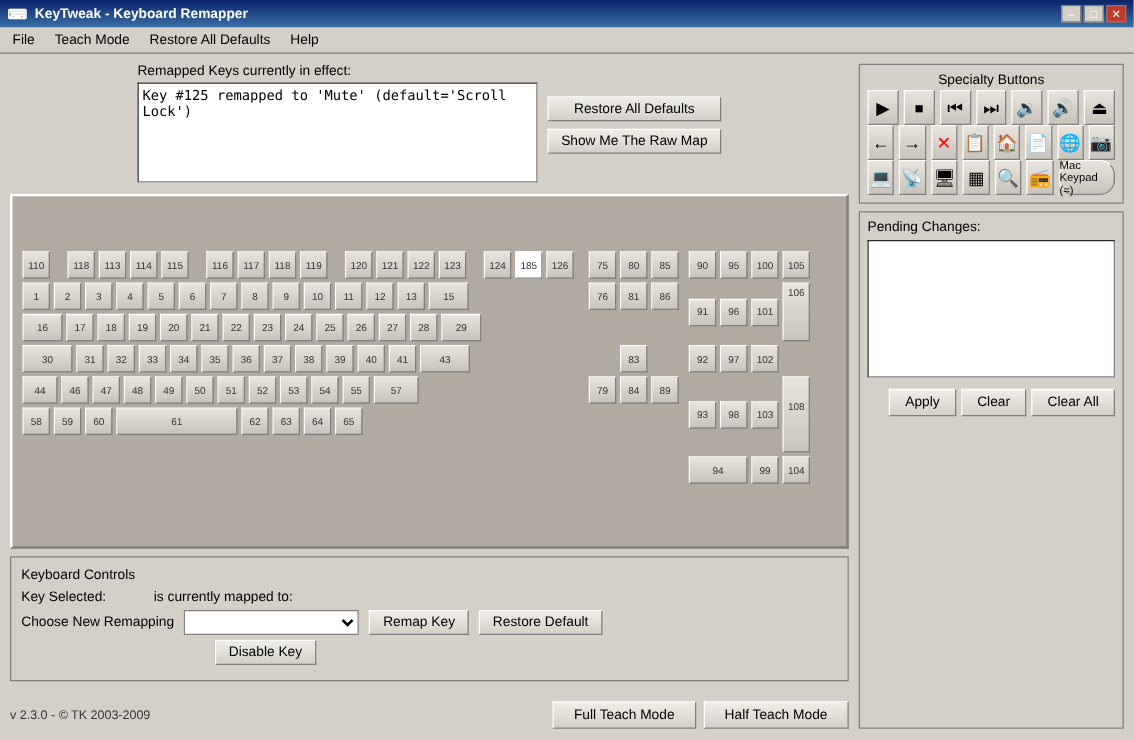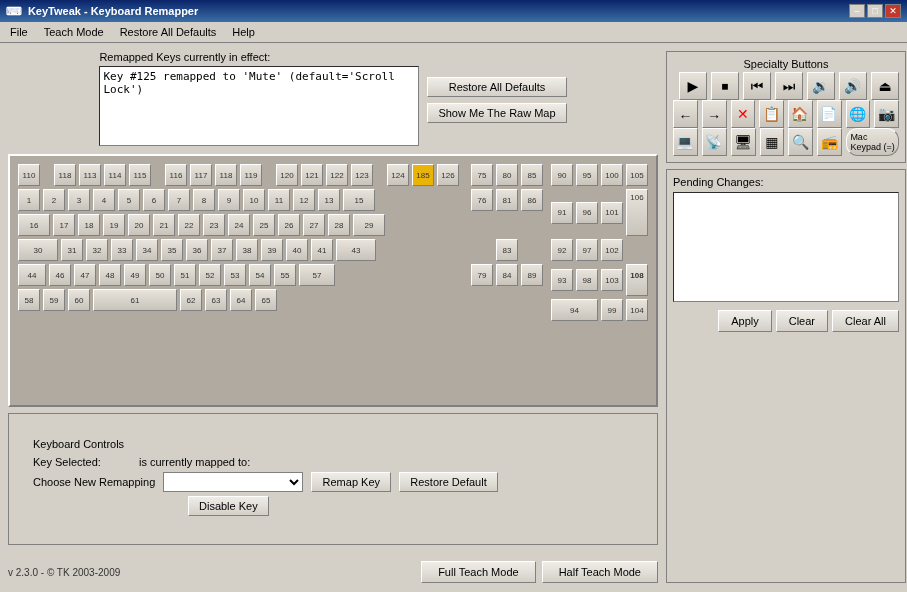--- a/index.html
+++ b/index.html
@@ -62,21 +62,21 @@
       gap: 8px;
       height: calc(592px - 44px);
     }
     .left-panel {
       flex: 1;
       display: flex;
       flex-direction: column;
       gap: 6px;
     }
     .right-panel {
-      width: 240px;
+      width: 212px;
       display: flex;
       flex-direction: column;
       gap: 6px;
     }
     .remapped-section {
       display: flex;
       gap: 8px;
       justify-content: center;
     }
     .remapped-label {
@@ -129,27 +129,27 @@
       border-left-color: #fff;
       width: 22px;
       height: 22px;
       display: flex;
       align-items: center;
       justify-content: center;
       font-size: 8px;
       cursor: pointer;
       color: #333;
     }
-    .key.active { background: #eab308; }
+    .key.active { background: #ffffff; }
     .key.wide { width: 32px; }
     .key.wider { width: 40px; }
     .key-gap { width: 8px; }
     .keyboard-controls {
       border: 1px solid #808080;
-      padding: 24px;
+      padding: 8px;
       background: #d4d0c8;
     }
     .controls-title {
       font-size: 11px;
       margin-bottom: 6px;
     }
     .controls-row {
       display: flex;
       align-items: center;
       gap: 8px;
@@ -261,20 +261,21 @@
       border: 1px solid #808080;
       border-top-color: #fff;
       border-left-color: #fff;
       padding: 4px 12px;
       cursor: pointer;
       font-size: 11px;
     }
     .full-keyboard {
       display: flex;
       gap: 4px;
+      margin-top: 36px;
     }
     .main-keys {
       display: flex;
       flex-direction: column;
       gap: 3px;
     }
   </style>
 </head>
 <body>
 
@@ -400,21 +401,21 @@
             <div class="key">53</div>
             <div class="key">54</div>
             <div class="key">55</div>
             <div class="key" style="width:36px">57</div>
           </div>
 
           <div class="key-row">
             <div class="key">58</div>
             <div class="key">59</div>
             <div class="key">60</div>
-            <div class="key" style="width:84px">61</div>
+            <div class="key" style="width:97px">61</div>
             <div class="key">62</div>
             <div class="key">63</div>
             <div class="key">64</div>
             <div class="key">65</div>
           </div>
         </div>
 
         <div style="margin-left:8px; display:flex; flex-direction:column; gap:3px;">
           <div class="key-row">
             <div class="key">75</div>
@@ -452,21 +453,21 @@
           </div>
           <div class="key-row">
             <div class="key">92</div>
             <div class="key">97</div>
             <div class="key">102</div>
           </div>
           <div class="key-row">
             <div class="key">93</div>
             <div class="key">98</div>
             <div class="key">103</div>
-            <div class="key" style="height:32px; align-items:flex-start; padding-top:6px;font-weight:bold;">108</div>
+            <div class="key" style="height:61px; align-items:flex-start; padding-top:19px;">108</div>
           </div>
           <div class="key-row">
             <div class="key" style="width:47px;">94</div>
             <div class="key">99</div>
             <div class="key">104</div>
           </div>
         </div>
       </div>
     </div>
 

